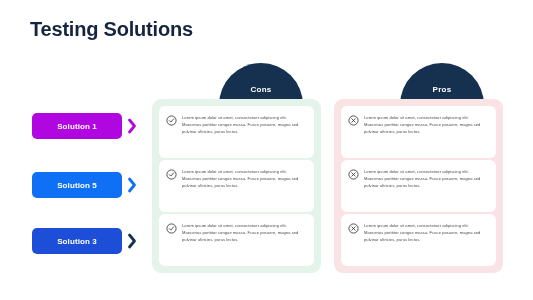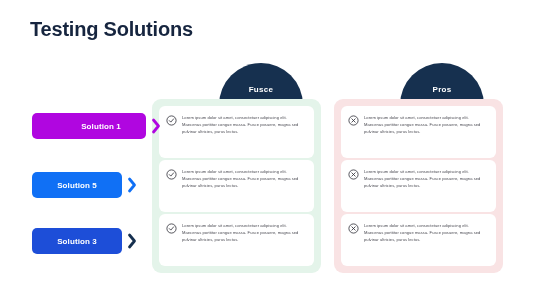--- a/index.html
+++ b/index.html
@@ -135,21 +135,21 @@
   .solution-chevron svg { display: block; width: 10px; height: 16px; }
 </style>
 </head>
 <body style="background: rgb(255, 255, 255);">
 
 <div id="slide">
 
   <div id="page-title" style="color: rgb(22, 37, 63);">Testing Solutions</div>
 
   <div class="col-header" id="col-header-pros" style="background: rgb(22, 48, 79);">
-    <span>Fusce</span>
+    <span>Cons</span>
   </div>
   <div class="col-header" id="col-header-cons" style="background: rgb(22, 48, 79);">
     <span>Pros</span>
   </div>
 
   <div class="panel" id="panel-pros" style="background: rgb(228, 244, 234);">
     <div class="card">
       <span class="card-icon">
         <svg viewBox="0 0 22 22">
             <circle cx="11" cy="11" r="9.2" fill="none" stroke="#2b2b33" stroke-width="1.6"></circle>
@@ -202,21 +202,21 @@
         <svg viewBox="0 0 22 22">
             <circle cx="11" cy="11" r="9.2" fill="none" stroke="#2b2b33" stroke-width="1.6"></circle>
             <path d="M7.6 7.6 L14.4 14.4 M14.4 7.6 L7.6 14.4" fill="none" stroke="#2b2b33" stroke-width="1.6" stroke-linecap="round"></path>
           </svg>
       </span>
       <span class="card-text">Lorem ipsum dolor sit amet, consectetuer adipiscing elit. Maecenas porttitor congue massa. Fusce posuere, magna sed pulvinar ultricies, purus lectus.</span>
     </div>
   </div>
 
   <div class="solution-row" id="solution-row-0">
-    <div class="solution-btn" id="solution-btn-0" style="background: rgb(176, 6, 224); padding-left: 24px;">
+    <div class="solution-btn" id="solution-btn-0" style="background: rgb(176, 6, 224);">
       <span>Solution 1</span>
     </div>
     <span class="solution-chevron" id="solution-chevron-0">
       <svg viewBox="0 0 20 32">
           <path d="M5 4 L15 16 L5 28" fill="none" stroke="#B006E0" stroke-width="5.5" stroke-linecap="round" stroke-linejoin="round"></path>
         </svg>
     </span>
   </div>
 
   <div class="solution-row" id="solution-row-1">

